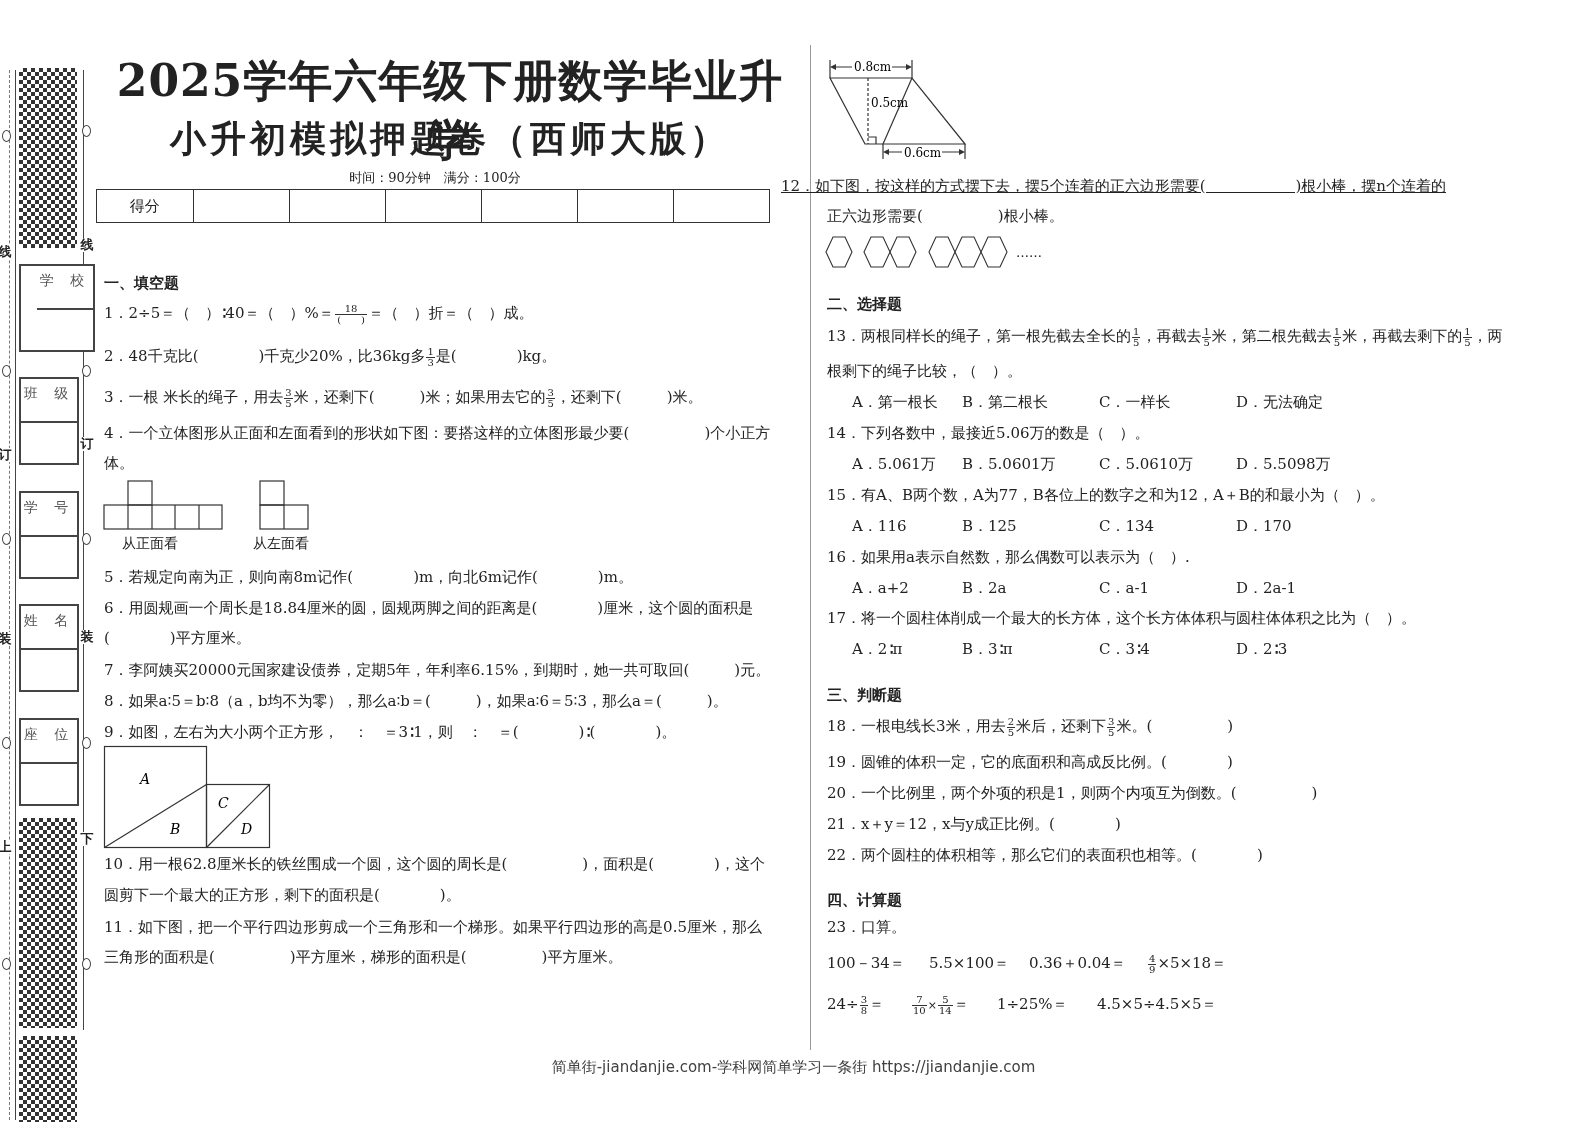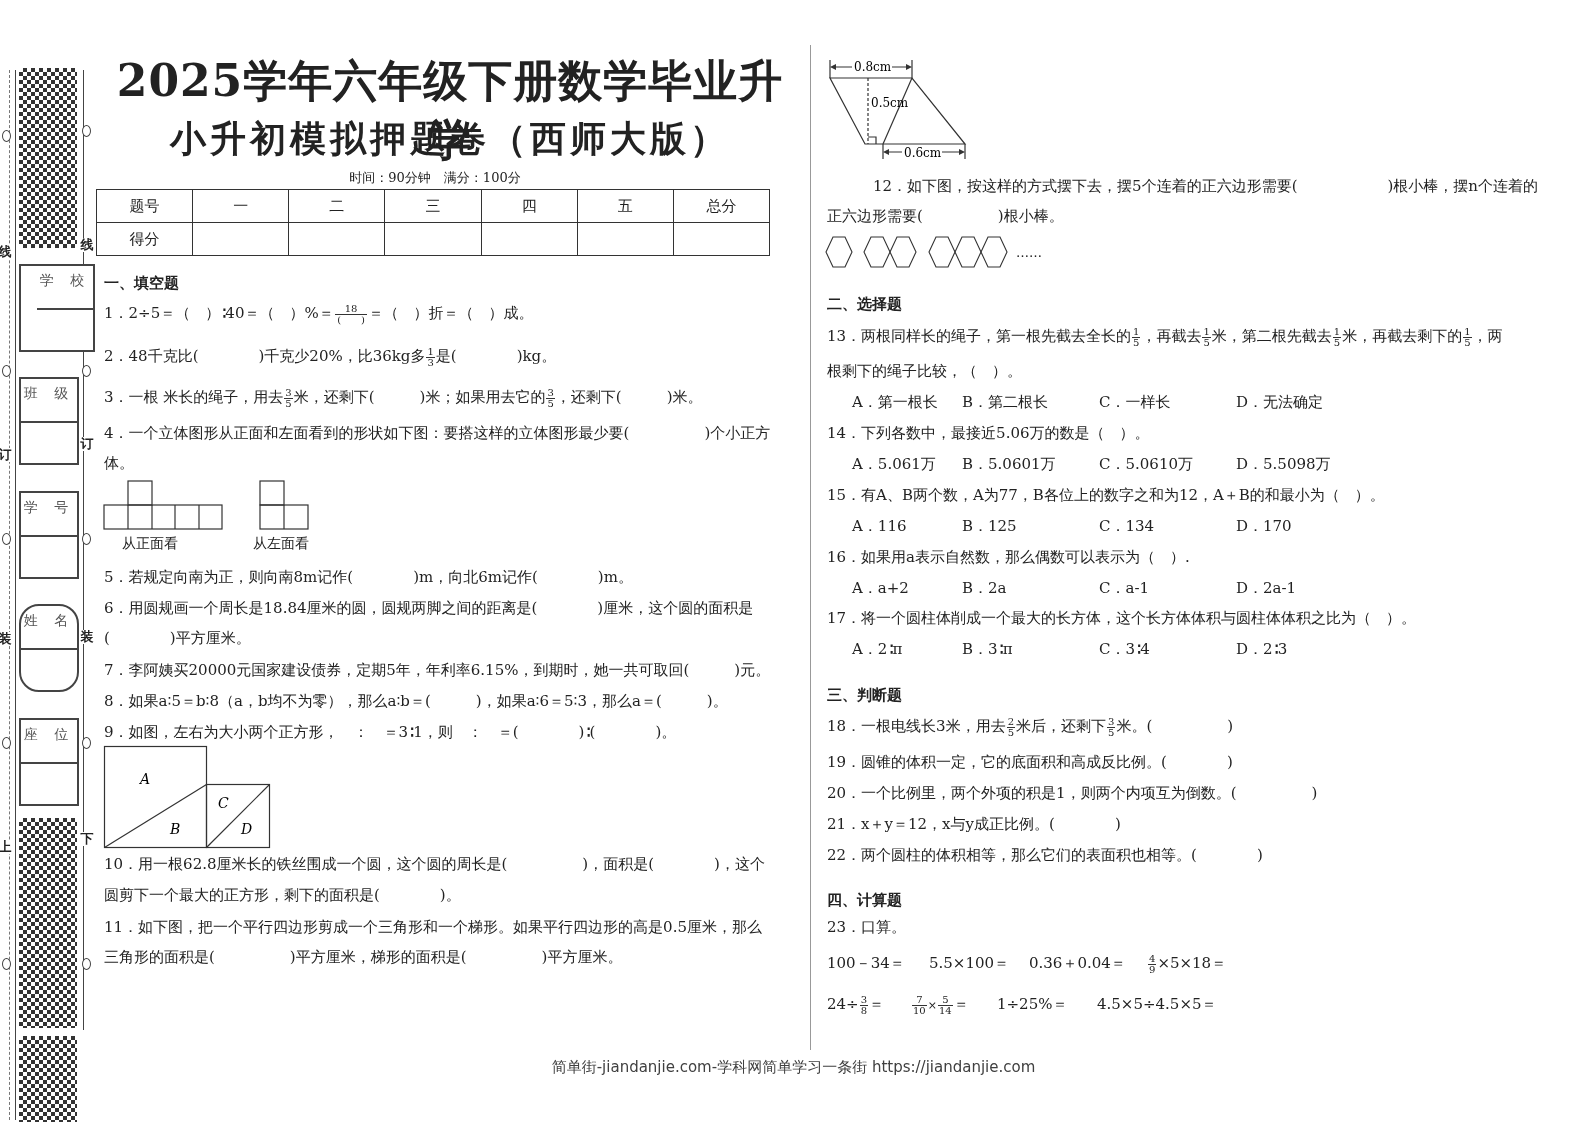--- a/index.html
+++ b/index.html
@@ -70,45 +70,36 @@
       <div class="val"></div>
     </div>
   <div class="infobox" style="top:377px;">
       <div class="lbl">班 级</div>
       <div class="val"></div>
     </div>
   <div class="infobox" style="top:491px;">
       <div class="lbl">学 号</div>
       <div class="val"></div>
     </div>
-  <div class="infobox" style="top:604px;border-radius:20px;">
+  <div class="infobox" style="top:604px;">
       <div class="lbl">姓 名</div>
       <div class="val"></div>
     </div>
   <div class="infobox" style="top:718px;">
       <div class="lbl">座 位</div>
       <div class="val"></div>
     </div>
 </div>
 
 <div class="title1">2025学年六年级下册数学毕业升学</div>
 <div class="title2">小升初模拟押题卷（西师大版）</div>
 <div class="meta">时间：90分钟　满分：100分</div>
 
 <table class="score">
   <tbody>
-      <tr>
-    <td>题号</td>
-    <td>一</td>
-    <td>二</td>
-    <td>三</td>
-    <td>四</td>
-    <td>五</td>
-    <td>总分</td>
-  </tr>
   <tr>
     <td>得分</td>
     <td></td>
     <td></td>
     <td></td>
     <td></td>
     <td></td>
     <td></td>
   </tr>
 </tbody>
@@ -188,21 +179,21 @@
   <polygon points="82,12 76,9 76,15" fill="#333"></polygon>
   <polygon points="53,97 59,94 59,100" fill="#333"></polygon>
   <polygon points="135,97 129,94 129,100" fill="#333"></polygon>
   <rect x="22" y="4" width="40" height="14" fill="#fff"></rect>
   <text x="24" y="16" font-size="12">0.8cm</text>
   <text x="41" y="52" font-size="12">0.5cm</text>
   <rect x="72" y="90" width="40" height="14" fill="#fff"></rect>
   <text x="74" y="102" font-size="12">0.6cm</text>
 </svg>
 
-<div class="line" style="left:873px;top:175px;">12．如下图，按这样的方式摆下去，摆5个连着的正六边形需要(　　　　　　)根小棒，摆n个连着的</div>
+<div class="line" style="left:781px;top:175px;text-decoration:underline;">12．如下图，按这样的方式摆下去，摆5个连着的正六边形需要(　　　　　　)根小棒，摆n个连着的</div>
 <div class="line" style="left:827px;top:205px;">正六边形需要(　　　　　)根小棒。</div>
 
 <svg style="left:826px;top:236px;" width="190" height="34">
   <g fill="none" stroke="#333" stroke-width="1.1">
     <polygon points="7,1 19,1 26,16 19,31 7,31 0,16"></polygon>
     <polygon points="45,1 57,1 64,16 57,31 45,31 38,16"></polygon>
     <polygon points="64,16 71,1 83,1 90,16 83,31 71,31"></polygon>
     <polygon points="110,1 122,1 129,16 122,31 110,31 103,16"></polygon>
     <polygon points="129,16 136,1 148,1 155,16 148,31 136,31"></polygon>
     <polygon points="155,16 162,1 174,1 181,16 174,31 162,31"></polygon>

